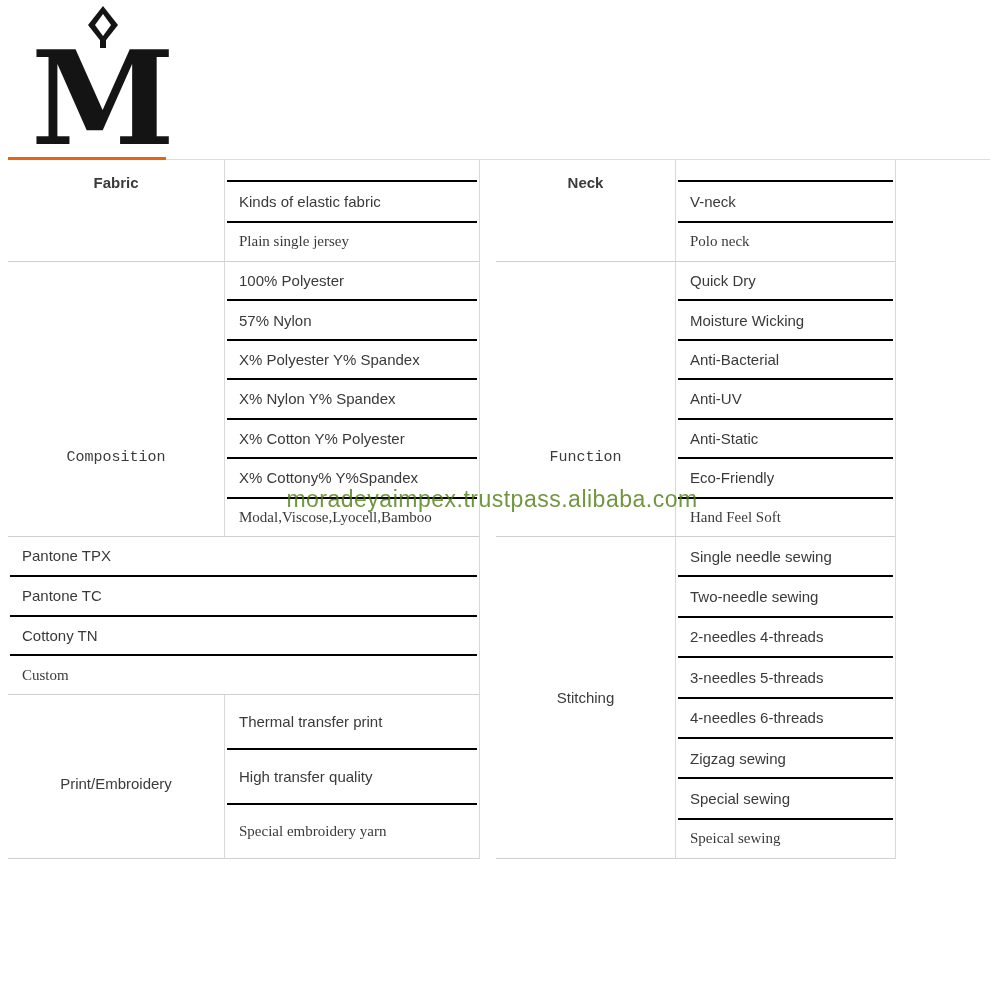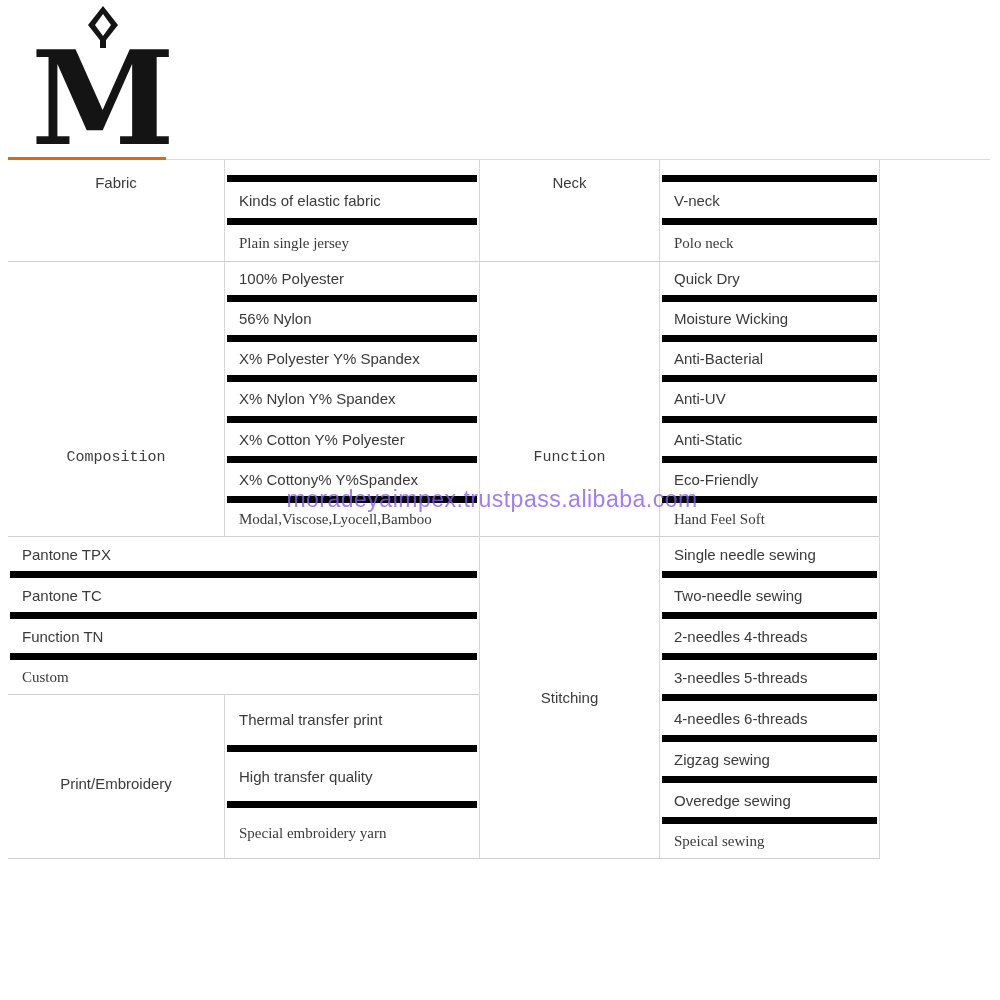--- a/index.html
+++ b/index.html
@@ -14,51 +14,51 @@
   
   .logo { position: absolute; left: 28px; top: 6px; width: 150px; height: 145px; }
 
   
   .top-rule { position: absolute; left: 8px; top: 159px; width: 982px; height: 1px; background: #dcdcdc; }
   .accent-rule { position: absolute; left: 8px; top: 157px; width: 158px; height: 3px; background: #e8650f; z-index: 2; }
 
   
   .table { position: absolute; top: 160px; height: 699px; border-right: 1px solid #d8d8d8; background: transparent; }
   .table.left  { left: 8px;   width: 472px; }
-  .table.right { left: 480px; width: 400px; text-align: center; }
+  .table.right { left: 496px; width: 400px; text-align: center; }
 
   .section { display: flex; border-bottom: 1px solid #cfcfcf; }
   .h102 { height: 102px; } .h275 { height: 275px; } .h158 { height: 158px; }
   .h164 { height: 164px; } .h322 { height: 322px; }
 
   .label-cell { display: flex; align-items: center; justify-content: center; border-right: 1px solid #d8d8d8; font-size: 15px; }
   .table.left  .label-cell { width: 217px; }
   .table.right .label-cell { width: 180px; }
   .label-cell.top { align-items: flex-start; }
-  .label-cell.top .lbl { margin-top: 14px; }
+  .label-cell.top .lbl { margin-top: 14px; font-weight: bold; }
   .lbl { display: inline-block; }
   .ty58  { transform: translateY(58px); font-family: Liberation Mono, monospace; }
   .ty24  { transform: translateY(24px); }
   .tyn14 { transform: translateY(-14px); margin-top: 41px; }
 
   .vals { flex: 1; display: flex; flex-direction: column; }
   .vrow {
     flex: 1; display: flex; align-items: center;
     margin: 0 2px; padding-left: 12px;
-    border-bottom: 7px solid #000000;
+    border-bottom: 2px solid #000000;
     font-size: 15px; color: #3a3a3a; white-space: nowrap; overflow: hidden;
   }
   .vrow:last-child { border-bottom: none; font-family: Liberation Serif, serif; }
   .vrow.partial { flex: 0 0 22px; }
 
   
   .watermark {
     position: absolute; left: 0; top: 486px; width: 984px;
     text-align: center; font-size: 23px; letter-spacing: 0.5px;
-    color: #8b5cf6; opacity: 0.8; z-index: 5; pointer-events: none;
+    color: #4d7c0f; opacity: 0.8; z-index: 5; pointer-events: none;
   }
 </style>
 </head>
 <body>
 
 <div class="stage">
 
   <svg class="logo" viewBox="0 0 150 145" aria-hidden="true">
     <polygon points="75,0 90,19 75,38 60,19" fill="#141414"></polygon>
     <polygon points="75,8 83,19 75,30 67,19" fill="#ffffff"></polygon>
@@ -81,34 +81,34 @@
         <div class="vrow">Plain single jersey</div>
       </div>
     </div>
 
     <div class="section h275">
       <div class="label-cell">
         <span class="lbl ty58">Composition</span>
       </div>
       <div class="vals">
         <div class="vrow">100% Polyester</div>
-        <div class="vrow">56% Nylon</div>
+        <div class="vrow">57% Nylon</div>
         <div class="vrow">X% Polyester Y% Spandex</div>
         <div class="vrow">X% Nylon Y% Spandex</div>
         <div class="vrow">X% Cotton Y% Polyester</div>
         <div class="vrow">X% Cottony% Y%Spandex</div>
         <div class="vrow">Modal,Viscose,Lyocell,Bamboo</div>
       </div>
     </div>
 
     <div class="section h158">
       <div class="vals">
         <div class="vrow">Pantone TPX</div>
         <div class="vrow">Pantone TC</div>
-        <div class="vrow">Function TN</div>
+        <div class="vrow">Cottony TN</div>
         <div class="vrow">Custom</div>
       </div>
     </div>
 
     <div class="section h164">
       <div class="label-cell">
         <span class="lbl tyn14">Print/Embroidery</span>
       </div>
       <div class="vals">
         <div class="vrow">Thermal transfer print</div>
@@ -151,21 +151,21 @@
       <div class="label-cell">
         <span class="lbl">Stitching</span>
       </div>
       <div class="vals">
         <div class="vrow">Single needle sewing</div>
         <div class="vrow">Two-needle sewing</div>
         <div class="vrow">2-needles 4-threads</div>
         <div class="vrow">3-needles 5-threads</div>
         <div class="vrow">4-needles 6-threads</div>
         <div class="vrow">Zigzag sewing</div>
-        <div class="vrow">Overedge sewing</div>
+        <div class="vrow">Special sewing</div>
         <div class="vrow">Speical sewing</div>
       </div>
     </div>
 
   </div>
 
   <div class="watermark">moradeyaimpex.trustpass.alibaba.com</div>
 
 </div>
 

